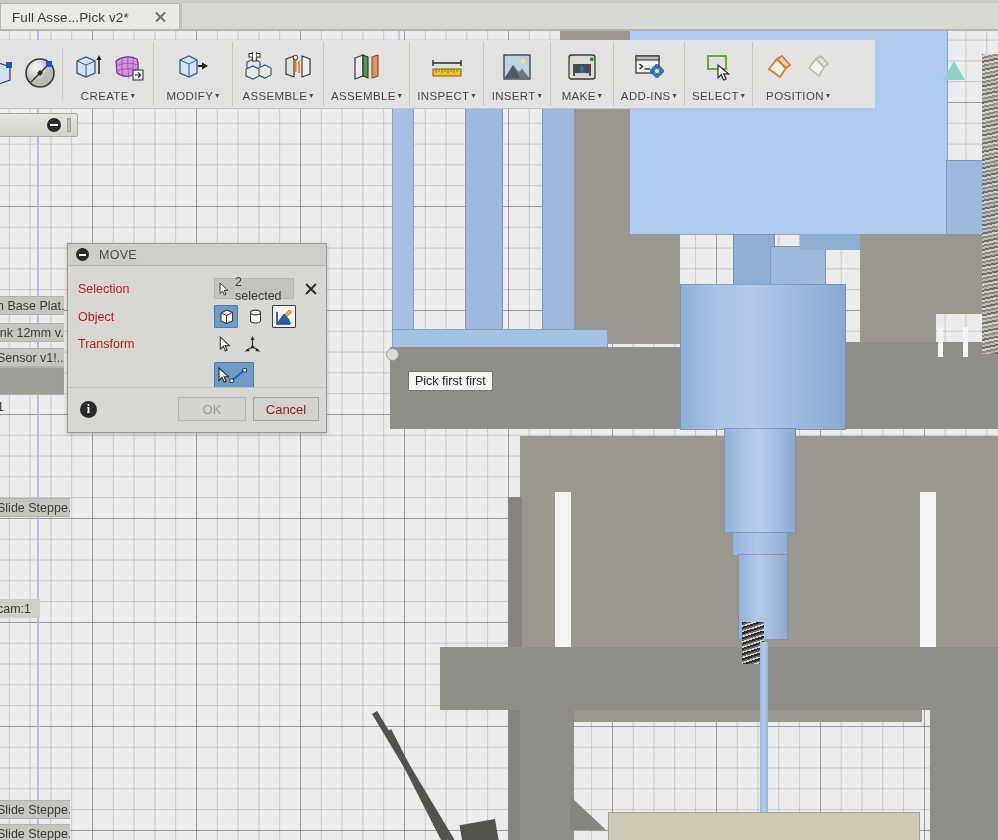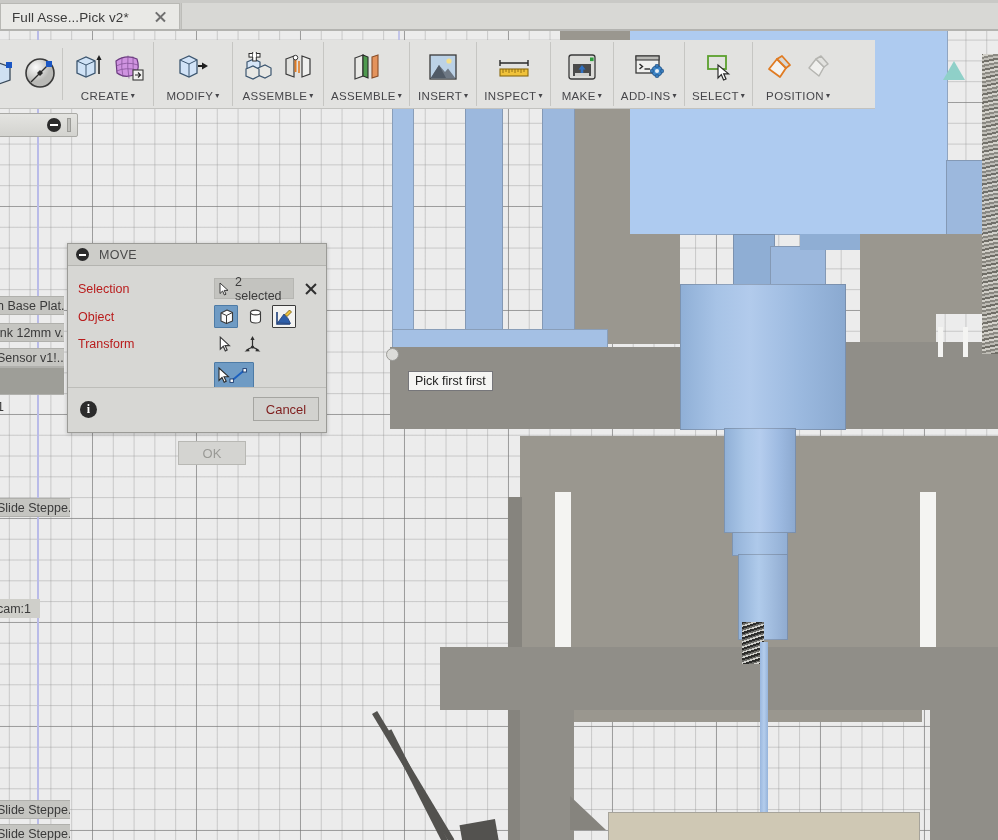--- a/index.html
+++ b/index.html
@@ -341,21 +341,21 @@
           <path d="M2 2 L2 14.5 L5 11.5 L7.2 16.3 L9.2 15.3 L7 10.7 L11.5 10.7 Z" fill="#fff" stroke="#2a2a2a" stroke-width="1.1"></path>
           <line x1="15" y1="14.5" x2="27" y2="4.5" stroke="#1b5fbf" stroke-width="1.8"></line>
           <rect x="13" y="13" width="3.4" height="3.4" fill="#fff" stroke="#1b3a6e" stroke-width="0.9"></rect>
           <rect x="26" y="2.6" width="3.4" height="3.4" fill="#fff" stroke="#1b3a6e" stroke-width="0.9"></rect>
         </svg>
       </div>
     </div>
 
     <div id="dlgFoot">
       <div class="infoIcon">i</div>
-      <div class="dbtn disabled" style="left:110px;width:68px;margin-top:44px;">OK</div>
+      <div class="dbtn disabled" style="left:110px;width:68px;">OK</div>
       <div class="dbtn" style="left:185px;width:66px;">Cancel</div>
     </div>
   </div>
 
   <div id="ribbon">
 
     <div class="rgroup" style="padding-left:0;padding-right:4px;margin-left:-18px;">
       <div class="ricons">
         <div class="rbtn">
           <svg width="28" height="28" viewBox="0 0 28 28">
@@ -456,34 +456,20 @@
       <div class="ricons" style="padding-left:10px;padding-right:10px;">
         <div class="rbtn">
           <svg width="34" height="30" viewBox="0 0 34 30">
             <path d="M5 6 L13 3 L13 24 L5 27 Z" fill="#e9e9e6" stroke="#3a3a3a" stroke-width="1.2"></path>
             <path d="M13 3 L18 5 L18 26 L13 24 Z" fill="#4f9a4f" stroke="#2a2a2a" stroke-width="1.1"></path>
             <path d="M22 5 L28 3 L28 24 L22 26 Z" fill="#e4935c" stroke="#8a4f2a" stroke-width="1.1"></path>
           </svg>
         </div>
       </div>
       <div class="rlabel"><span>ASSEMBLE</span><span class="caret">▾</span></div>
-    </div>
-
-    <div class="rgroup">
-      <div class="ricons" style="padding-left:8px;padding-right:8px;">
-        <div class="rbtn">
-          <svg width="32" height="30" viewBox="0 0 32 30">
-            <rect x="3" y="3" width="26" height="24" fill="#bcd2e6" stroke="#3a3a3a" stroke-width="1.3"></rect>
-            <circle cx="22" cy="9" r="2.6" fill="#f6e08a"></circle>
-            <path d="M3.8 26 L12 13 L18 20 L21 16.5 L28.2 26 Z" fill="#6e7884"></path>
-            <path d="M3.8 26 L12 13 L19 26 Z" fill="#505a66"></path>
-          </svg>
-        </div>
-      </div>
-      <div class="rlabel"><span>INSERT</span><span class="caret">▾</span></div>
     </div>
 
     <div class="rgroup">
       <div class="ricons" style="padding-left:10px;padding-right:10px;">
         <div class="rbtn">
           <svg width="34" height="28" viewBox="0 0 34 28">
             <path d="M3 7 L3 13 M31 7 L31 13 M3 10 L31 10" stroke="#2a2a2a" stroke-width="1.4"></path>
             <rect x="3" y="16" width="28" height="7" fill="#f0c23a" stroke="#8a6a10" stroke-width="1.1"></rect>
             <g stroke="#8a6a10" stroke-width="0.9">
               <line x1="6" y1="16" x2="6" y2="20"></line>
@@ -492,20 +478,34 @@
                 <line x1="15" y1="16" x2="15" y2="19"></line>
               <line x1="18" y1="16" x2="18" y2="20"></line>
                 <line x1="21" y1="16" x2="21" y2="19"></line>
               <line x1="24" y1="16" x2="24" y2="20"></line>
                 <line x1="27" y1="16" x2="27" y2="19"></line>
             </g>
           </svg>
         </div>
       </div>
       <div class="rlabel"><span>INSPECT</span><span class="caret">▾</span></div>
+    </div>
+
+    <div class="rgroup">
+      <div class="ricons" style="padding-left:8px;padding-right:8px;">
+        <div class="rbtn">
+          <svg width="32" height="30" viewBox="0 0 32 30">
+            <rect x="3" y="3" width="26" height="24" fill="#bcd2e6" stroke="#3a3a3a" stroke-width="1.3"></rect>
+            <circle cx="22" cy="9" r="2.6" fill="#f6e08a"></circle>
+            <path d="M3.8 26 L12 13 L18 20 L21 16.5 L28.2 26 Z" fill="#6e7884"></path>
+            <path d="M3.8 26 L12 13 L19 26 Z" fill="#505a66"></path>
+          </svg>
+        </div>
+      </div>
+      <div class="rlabel"><span>INSERT</span><span class="caret">▾</span></div>
     </div>
 
     <div class="rgroup">
       <div class="ricons" style="padding-left:6px;padding-right:6px;">
         <div class="rbtn">
           <svg width="32" height="30" viewBox="0 0 32 30">
             <rect x="3" y="3" width="26" height="24" rx="2.5" fill="#dcdcd9" stroke="#3a3a3a" stroke-width="1.3"></rect>
             <rect x="24" y="5.5" width="3.6" height="3.6" fill="#2e9e3e"></rect>
             <rect x="7" y="12" width="18" height="12" fill="#4a4a4a"></rect>
             <rect x="9" y="21" width="14" height="3" fill="#cfcfcc"></rect>

